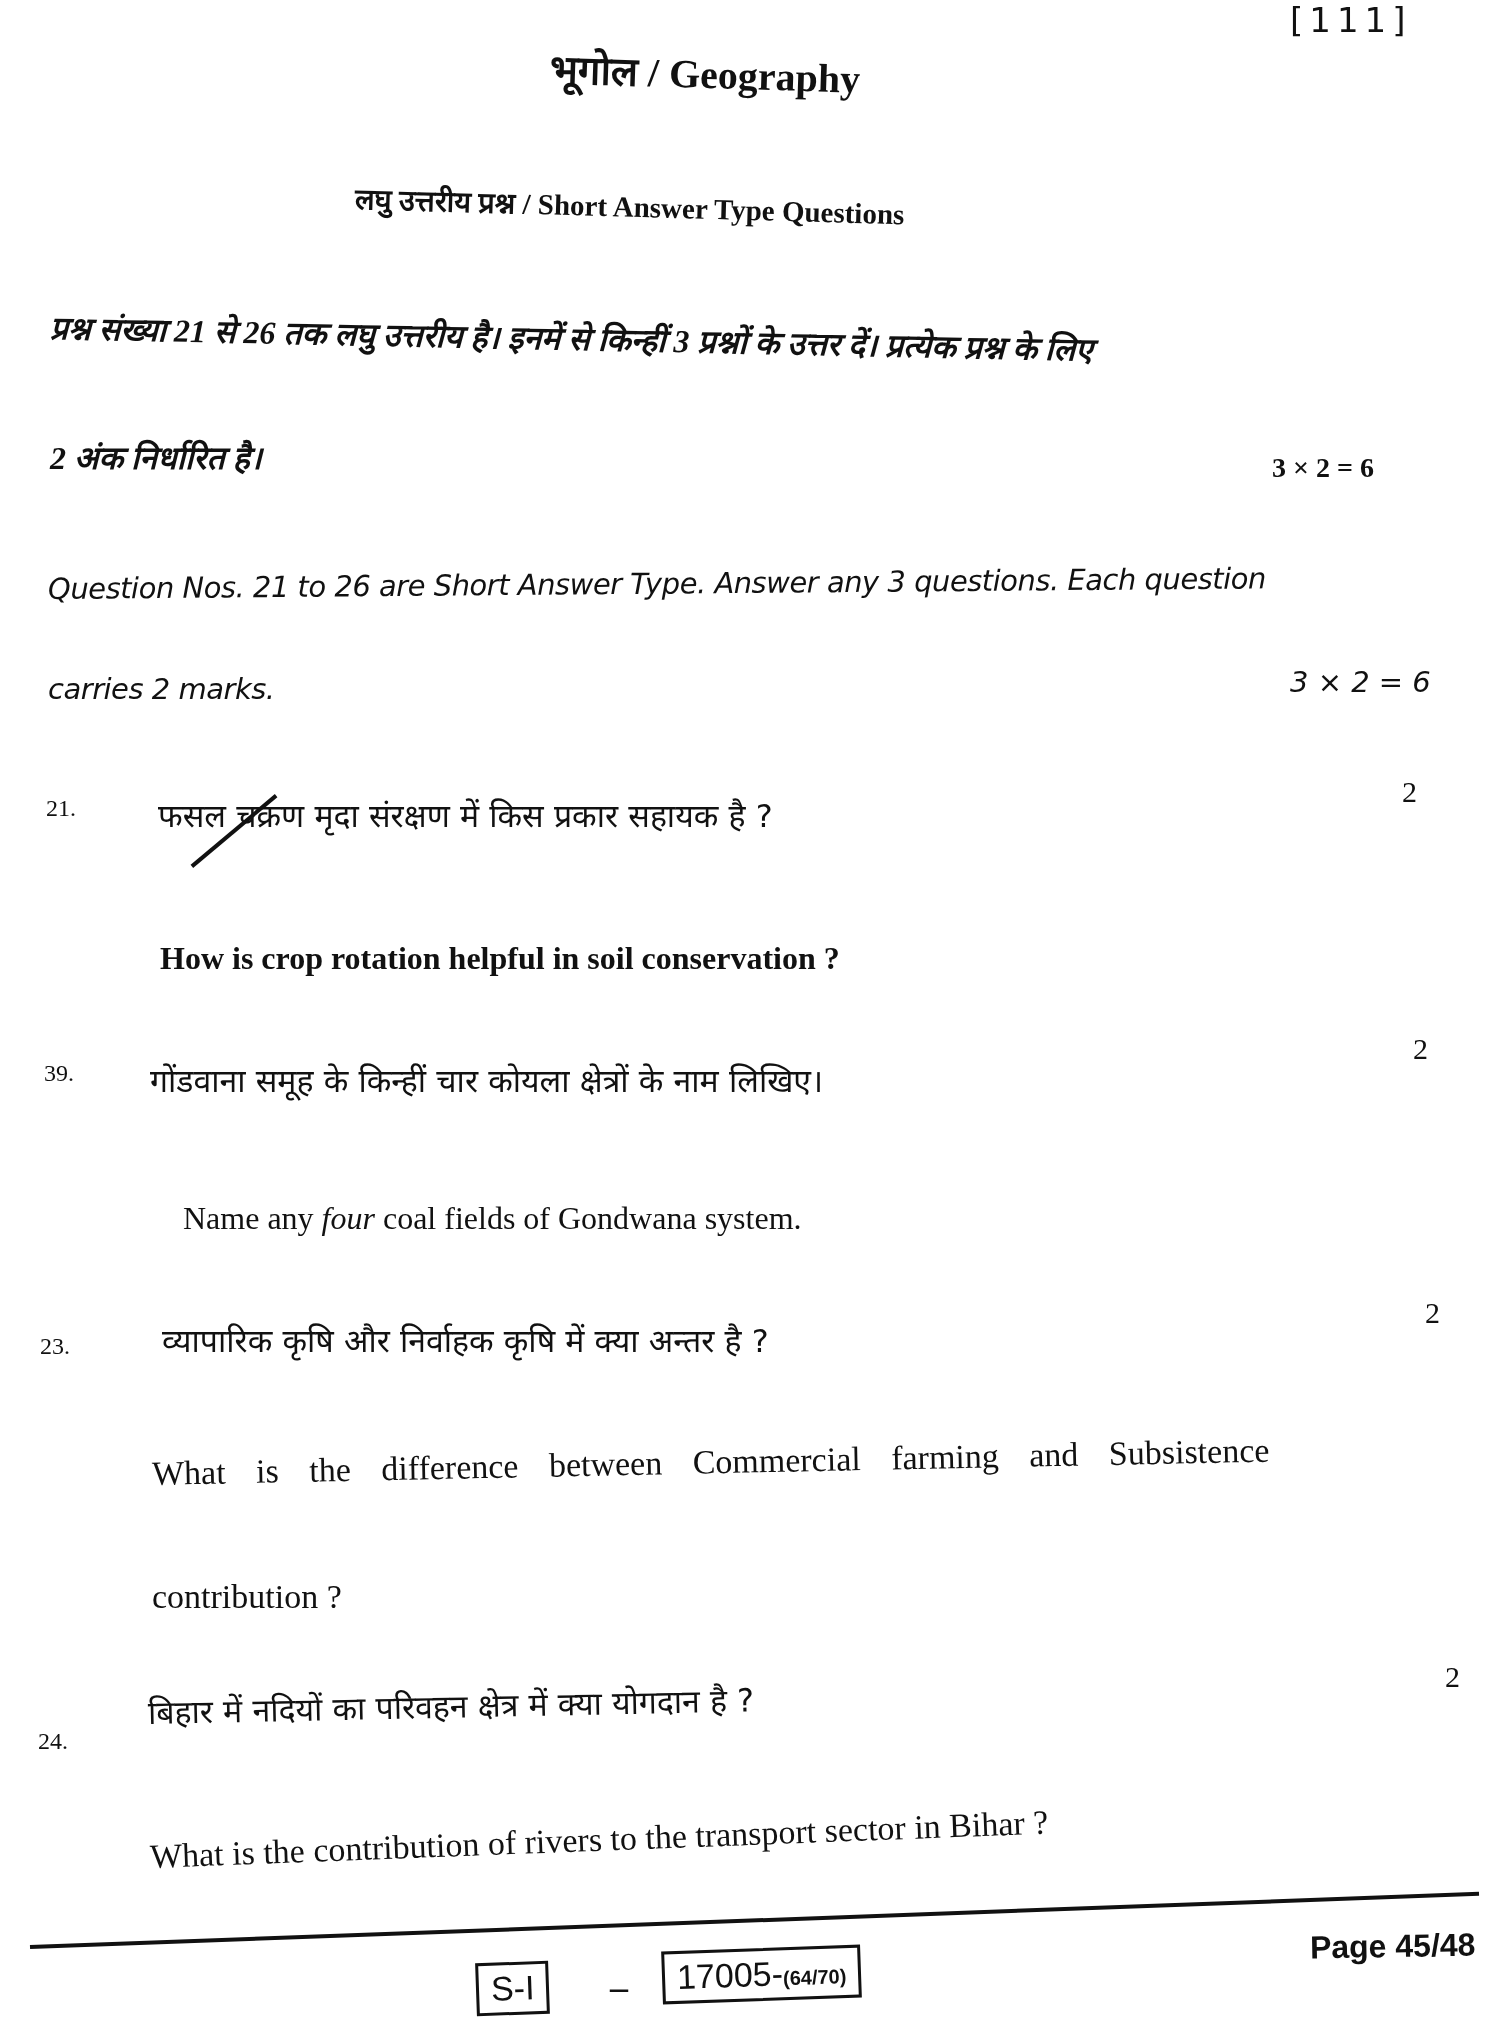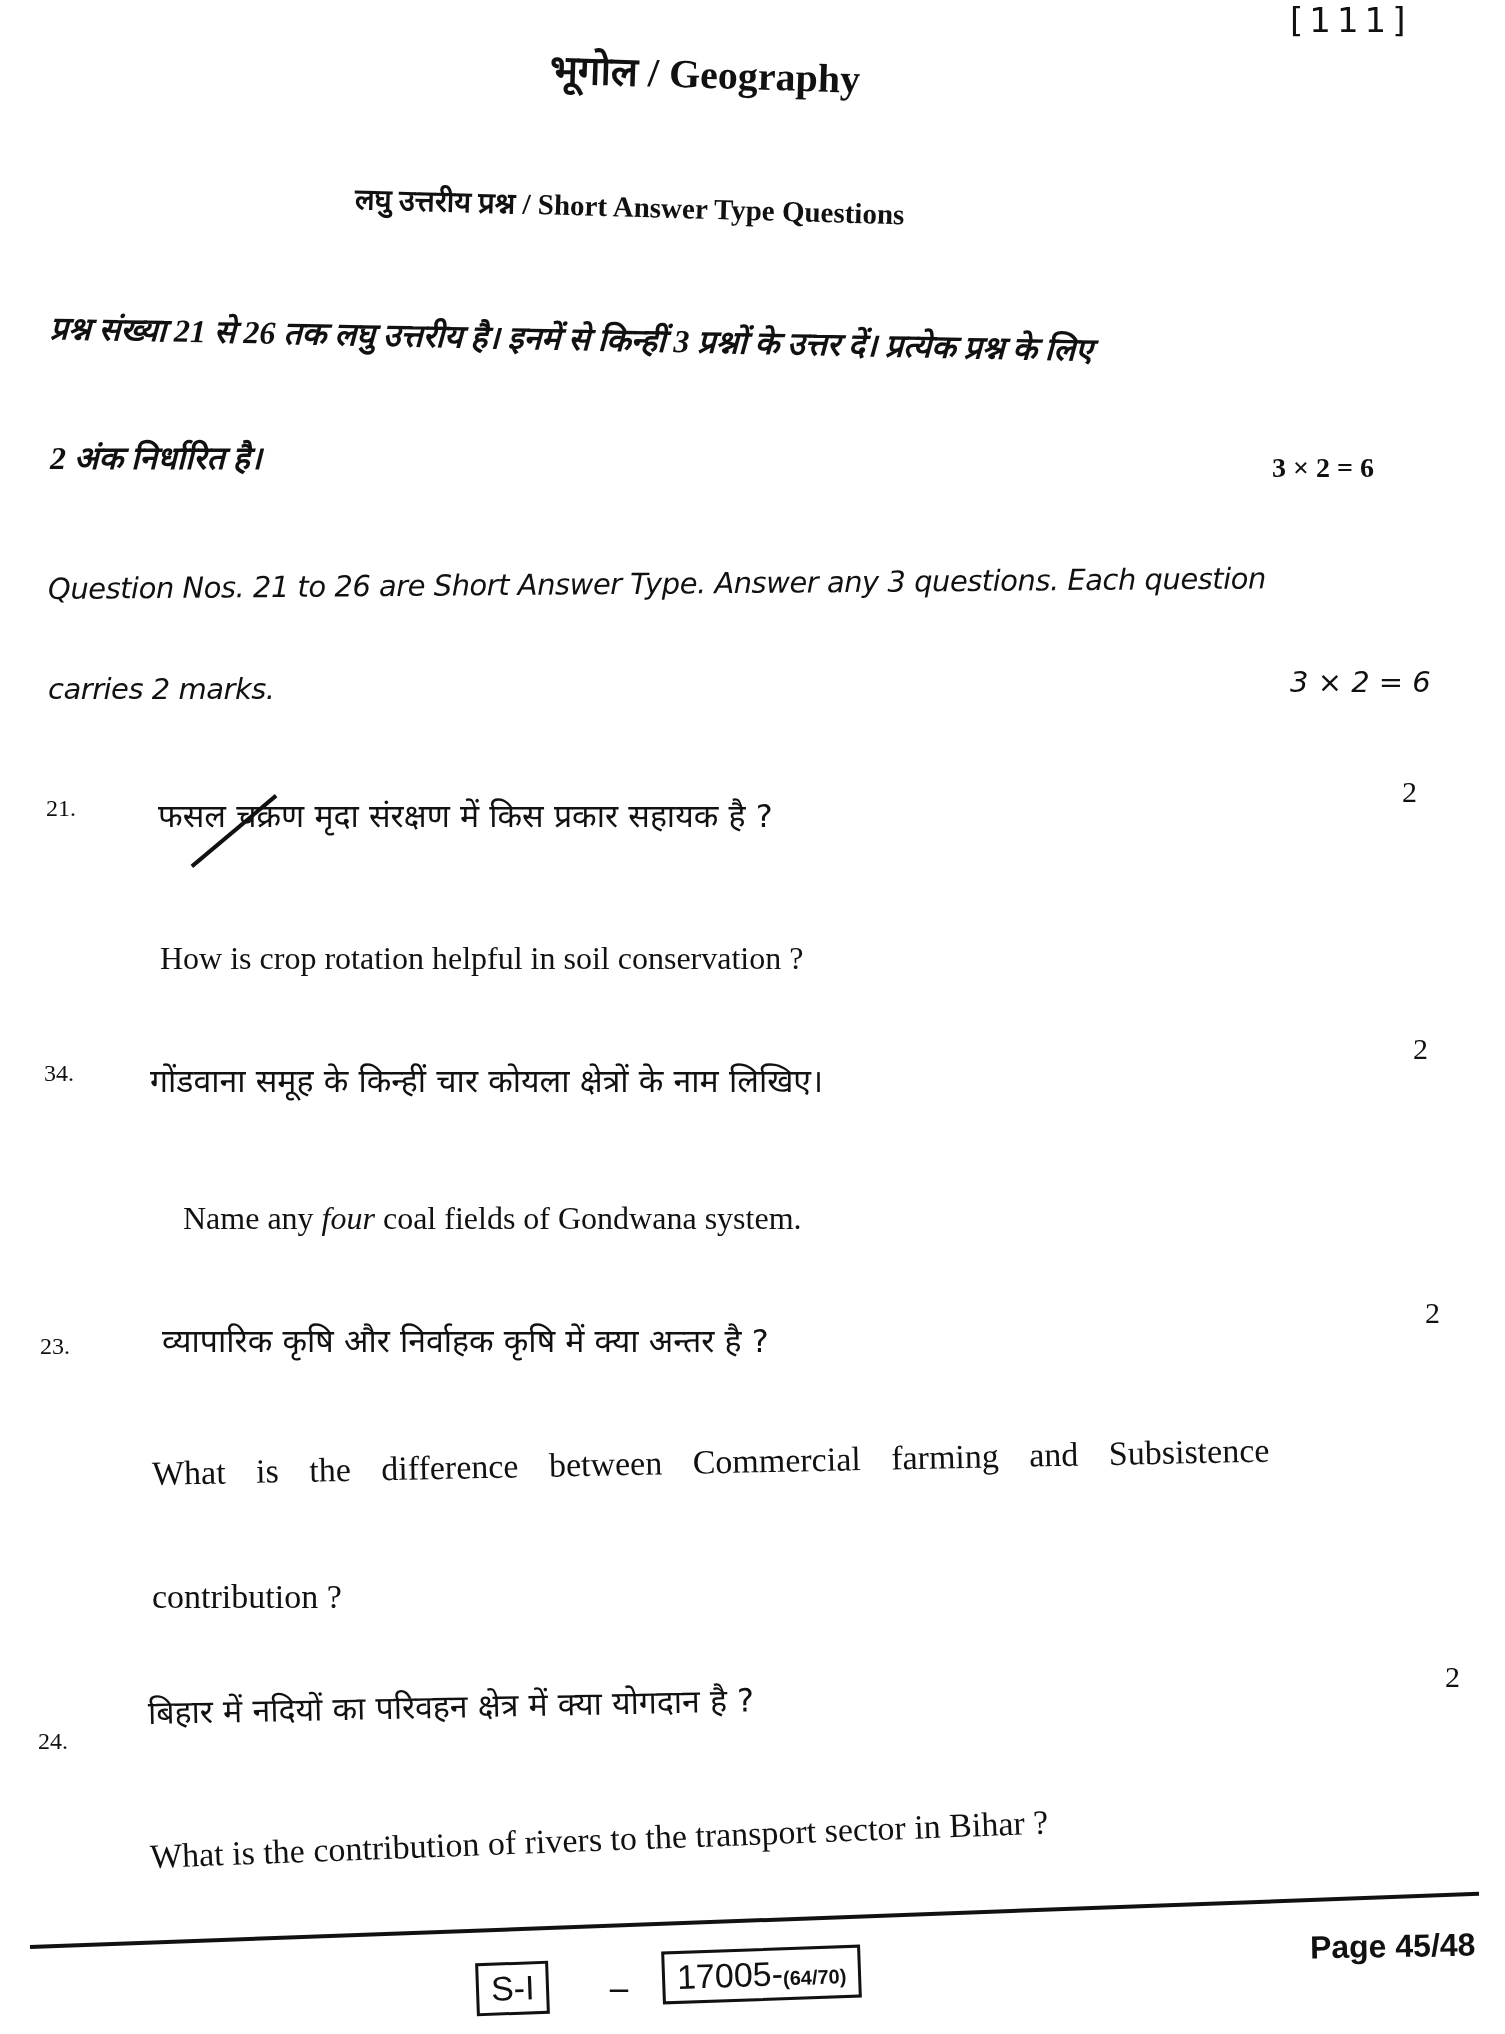--- a/index.html
+++ b/index.html
@@ -63,23 +63,23 @@
 <div class="abs instr-marks">3 × 2 = 6</div>
 
 <div class="abs instr-en">Question Nos. 21 to 26 are Short Answer Type. Answer any 3 questions. Each question</div>
 <div class="abs instr-en2">carries 2 marks.</div>
 <div class="abs instr-en-marks">3 × 2 = 6</div>
 
 <div class="abs qnum" style="left:46px; top:795px;">21.</div>
 <div class="abs qhi" style="left:158px; top:793px;">फसल चक्रण मृदा संरक्षण में किस प्रकार सहायक है ?</div>
 <div class="strike"></div>
 <div class="abs marks" style="left:1402px; top:775px;">2</div>
-<div class="abs qen" style="left:160px; top:940px;">How is crop rotation helpful in soil conservation ?</div>
+<div class="abs qen" style="left:160px; top:940px;font-weight:bold;">How is crop rotation helpful in soil conservation ?</div>
 
-<div class="abs qnum" style="left:44px; top:1060px;">34.</div>
+<div class="abs qnum" style="left:44px; top:1060px;">39.</div>
 <div class="abs qhi" style="left:150px; top:1058px;">गोंडवाना समूह के किन्हीं चार कोयला क्षेत्रों के नाम लिखिए।</div>
 <div class="abs marks" style="left:1413px; top:1032px;">2</div>
 <div class="abs qen" style="left:156px; top:1200px;margin-left:27px;"><span>Name any </span><em>four</em><span> coal fields of Gondwana system.</span></div>
 
 <div class="abs qnum" style="left:40px; top:1333px;">23.</div>
 <div class="abs qhi" style="left:150px; top:1318px;margin-left:12px;">व्यापारिक कृषि और निर्वाहक कृषि में क्या अन्तर है ?</div>
 <div class="abs marks" style="left:1425px; top:1296px;">2</div>
 <div class="abs q23-en">What is the difference between Commercial farming and Subsistence</div>
 <div class="abs qen" style="left:152px; top:1578px; font-size:34px;">contribution ?</div>
 

